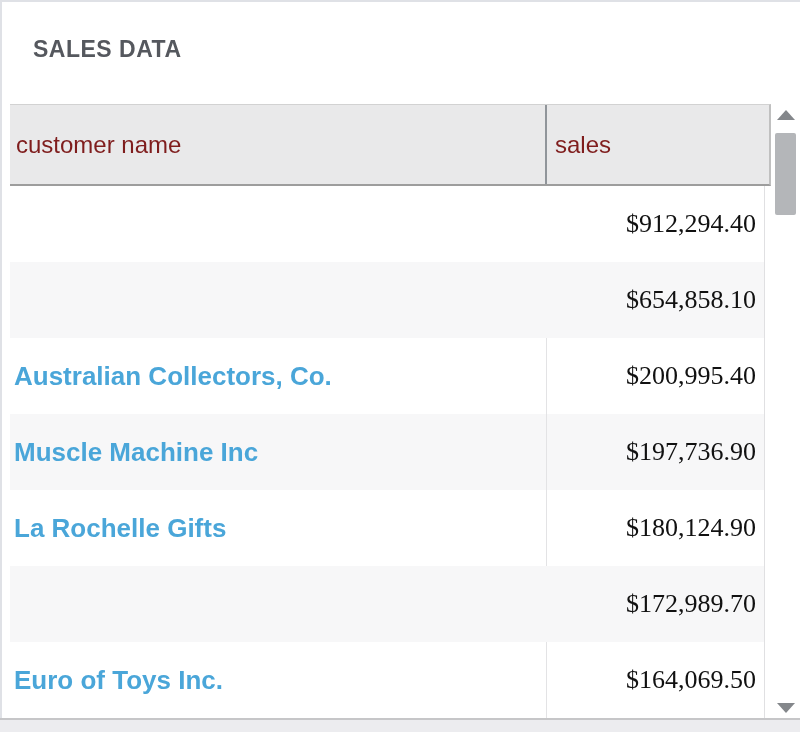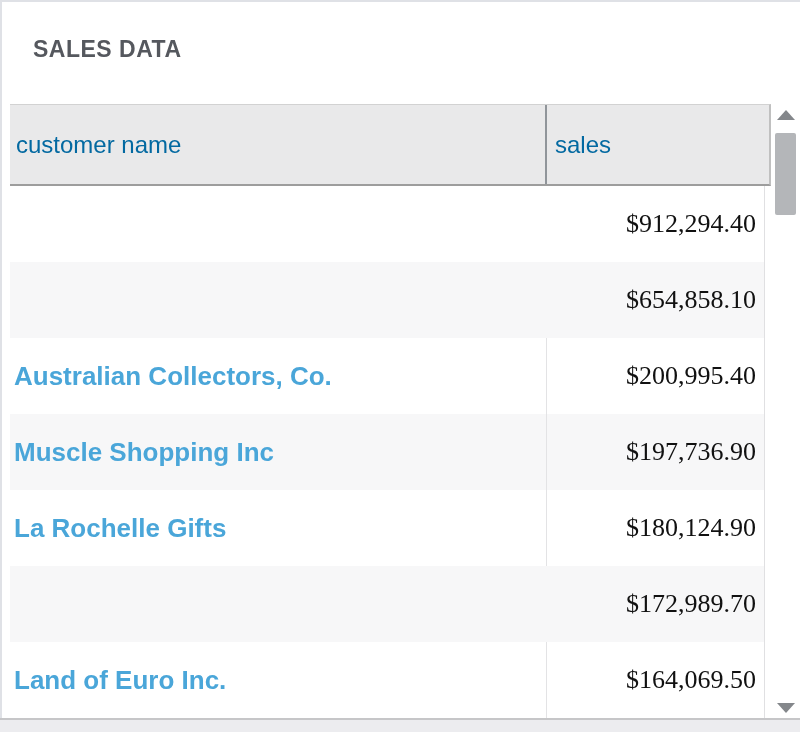--- a/index.html
+++ b/index.html
@@ -29,21 +29,21 @@
   .thead {
     display: flex;
     width: 761px; height: 82px;
     background: #e9e9ea;
     border-top: 1px solid #d2d2d2;
     border-bottom: 2px solid #9d9d9d;
     border-right: 2px solid #c0c0c0;
   }
   .th {
     display: flex; align-items: center;
-    font-size: 24px; color: #0369a1;
+    font-size: 24px; color: #7f1d1d;
   }
   .th-customer {
     width: 537px;
     padding-left: 6px;
     border-right: 2px solid #90959a;
   }
   .th-sales {
     flex: 1;
     padding-left: 8px;
   }
@@ -129,32 +129,32 @@
       <div class="cell cell-sales">$912,294.40</div>
     </div>
     <div class="row">
       <div class="cell cell-sales">$654,858.10</div>
     </div>
     <div class="row">
       <div class="cell cell-customer">Australian Collectors, Co.</div>
       <div class="cell cell-sales">$200,995.40</div>
     </div>
     <div class="row">
-      <div class="cell cell-customer">Muscle Shopping Inc</div>
+      <div class="cell cell-customer">Muscle Machine Inc</div>
       <div class="cell cell-sales">$197,736.90</div>
     </div>
     <div class="row">
       <div class="cell cell-customer">La Rochelle Gifts</div>
       <div class="cell cell-sales">$180,124.90</div>
     </div>
     <div class="row">
       <div class="cell cell-sales">$172,989.70</div>
     </div>
     <div class="row">
-      <div class="cell cell-customer">Land of Euro Inc.</div>
+      <div class="cell cell-customer">Euro of Toys Inc.</div>
       <div class="cell cell-sales">$164,069.50</div>
     </div>
   </div>
 </div>
 
 <div class="scrollbar">
   <div class="scroll-arrow-up"></div>
   <div class="scroll-thumb"></div>
   <div class="scroll-arrow-down"></div>
 </div>

